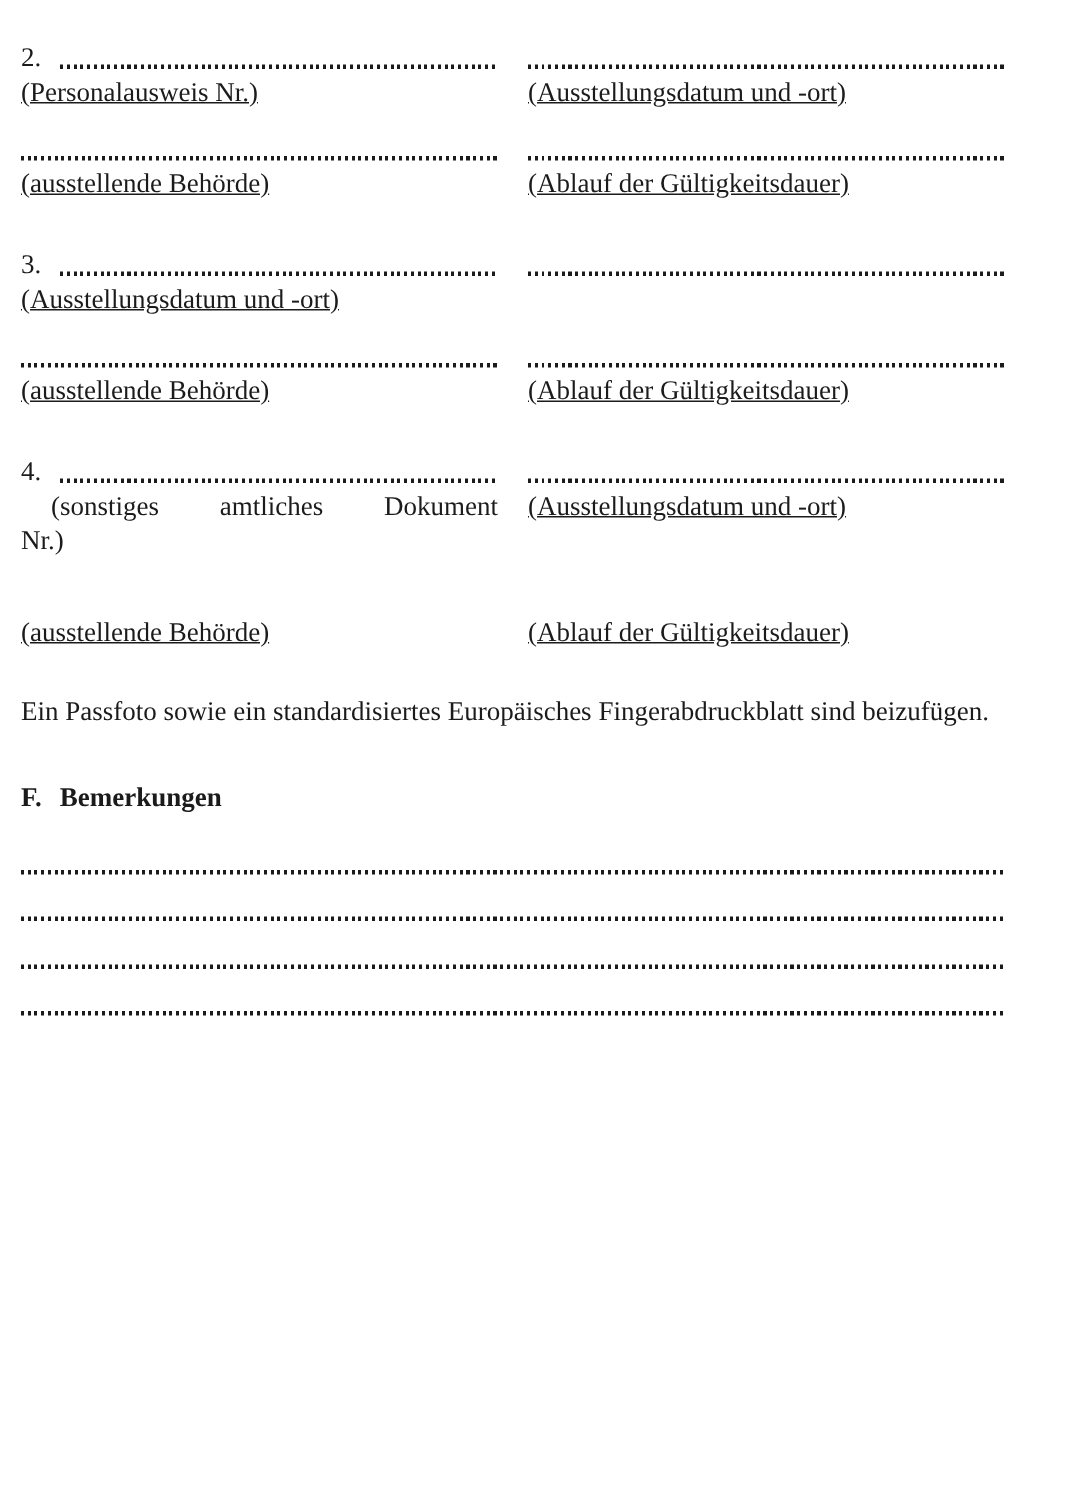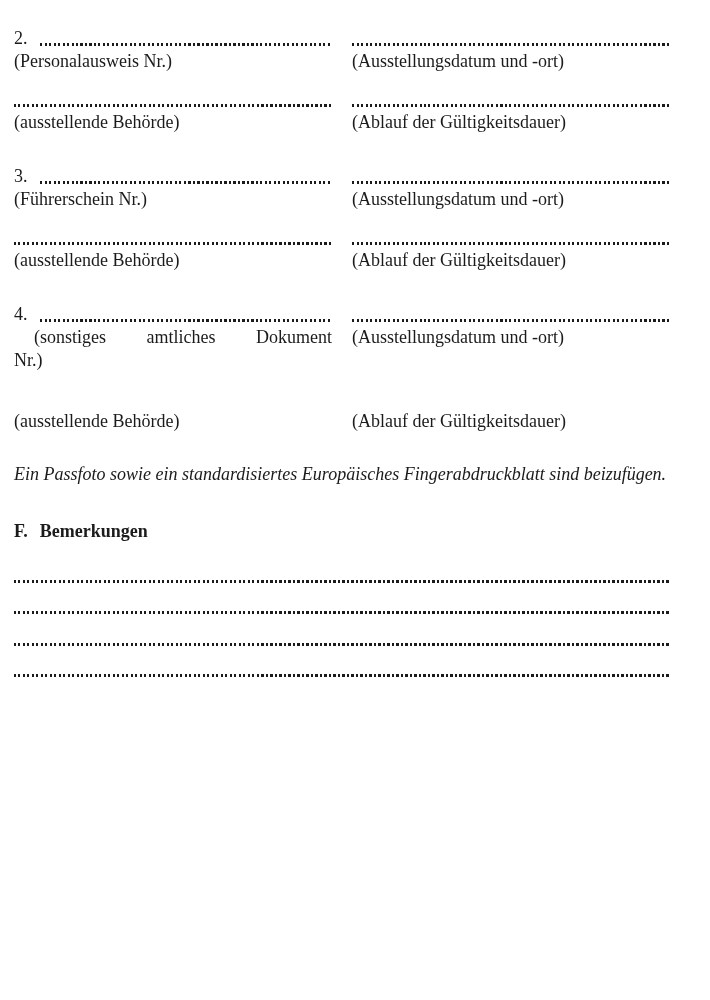--- a/index.html
+++ b/index.html
@@ -26,28 +26,27 @@
   .num { width: 26px; flex: 0 0 26px; }
   .dots {
     flex: 1 1 auto;
     height: 2.6px;
     margin-bottom: 4px;
     background-image: repeating-linear-gradient(to right, #1b1b1b 0px, #1b1b1b 2px, transparent 2px, transparent 4.5px);
   }
   .dots.full { width: 100%; }
   .leader-row.second { margin-top: 14px; }
   .doc-item { margin-bottom: 30px; }
-  .label-cell { white-space: nowrap; }
+  .label-cell { white-space: nowrap; text-decoration: underline; }
   .wrap-cell { white-space: normal; }
   .force-justify { text-align: justify; text-align-last: justify; margin-left: 20px; }
   .label-row2-gap { margin-top: 38px; }
   .note {
     margin-top: 24px;
     text-align: justify;
-    font-style: italic;
   }
   .section-heading {
     margin-top: 34px;
     font-weight: bold;
     font-family: Liberation Serif, serif;
   }
   .section-heading .letter { display: inline-block; margin-right: 12px; }
   .remarks { margin-top: 12px; }
   .remark-line { height: 31.5px; display: flex; align-items: flex-end; }
   .sig-block { margin-top: 22px; }
@@ -90,21 +89,20 @@
     <div class="grid-row leader-row">
       <div class="leader-cell">
         <span class="num">3.</span>
         <span class="dots"></span>
       </div>
       <div class="leader-cell">
         <span class="dots full"></span>
       </div>
     </div>
     <div class="grid-row label-row">
-      <div class="label-cell">(Führerschein Nr.)</div>
       <div class="label-cell">(Ausstellungsdatum und -ort)</div>
     </div>
     <div class="grid-row leader-row second">
       <div class="leader-cell">
         <span class="dots full"></span>
       </div>
       <div class="leader-cell">
         <span class="dots full"></span>
       </div>
     </div>

